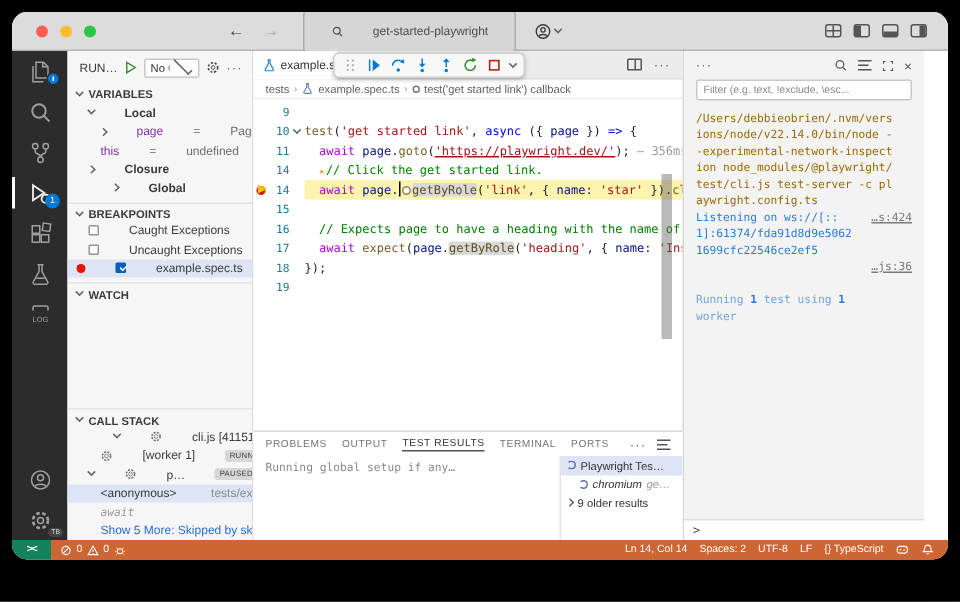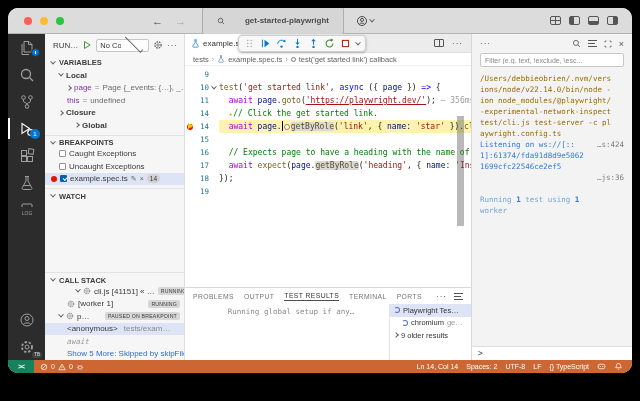--- a/index.html
+++ b/index.html
@@ -8,21 +8,21 @@
   .window{position:absolute;left:8px;top:8px;width:624px;height:365px;border-radius:10px;
     overflow:hidden;background:#fff;box-shadow:0 14px 40px rgba(0,0,0,.8),0 2px 8px rgba(0,0,0,.6);}
   
   .titlebar{height:26px;background:#dcdcdc;border-bottom:1px solid #b5b5b5;display:flex;align-items:center;}
   .lights{display:flex;gap:8px;margin-left:16px;}
   .light{width:8px;height:8px;border-radius:50%;}
   .l-red{background:#ff5f57}.l-yel{background:#febc2e}.l-grn{background:#28c840}
   .navarrows{display:flex;gap:12px;margin-left:88px;font-size:11px;}
   .nav-back{color:#3c3c3c}.nav-fwd{color:#a2a2a2}
   .searchbox{margin-left:16px;width:142px;height:30px;background:#d6d6d6;border:1px solid #adadad;
-    border-radius:4px;display:flex;align-items:center;justify-content:center;gap:20px;color:#4c4c4c;font-size:8px;font-weight:bold;}
+    border-radius:4px;display:flex;align-items:center;justify-content:center;gap:20px;color:#4c4c4c;font-size:8px;}
   .acct{display:flex;align-items:center;gap:2px;margin-left:12px;color:#3c3c3c;}
   .tb-spacer{flex:1}
   .layicons{display:flex;gap:8px;margin-right:14px;align-items:center;}
   .lay{width:11px;height:9px;border:1px solid #555;border-radius:2px;position:relative;}
   .lay-grid::before{content:"";position:absolute;left:4px;top:0;bottom:0;width:1px;background:#555;}
   .lay-grid::after{content:"";position:absolute;left:0;right:0;top:3px;height:1px;background:#555;}
   .lay-left::before{content:"";position:absolute;left:0;top:0;bottom:0;width:4px;background:#555;}
   .lay-bottom::before{content:"";position:absolute;left:0;right:0;bottom:0;height:3px;background:#555;}
   .lay-right::before{content:"";position:absolute;right:0;top:0;bottom:0;width:4px;background:#555;}
   
@@ -34,33 +34,33 @@
   .ab-active{color:#f2f2f2;}
   .ab-active::before{content:"";position:absolute;left:0;top:3px;bottom:3px;width:2px;background:#fff;}
   .ab-badge{position:absolute;right:5px;bottom:3px;background:#0078d4;color:#fff;border-radius:50%;
     width:10px;height:10px;font-size:6px;display:flex;align-items:center;justify-content:center;}
   .ab-clock{position:absolute;right:5px;bottom:4px;background:#0078d4;border:1px solid #2c2c2c;border-radius:50%;width:9px;height:9px;}
   .ab-clock::before{content:"";position:absolute;left:3px;top:2px;width:1px;height:3px;background:#fff;}
   .ab-bottom{margin-top:auto;}
   .gear-badge{position:absolute;right:3px;bottom:2px;background:#454545;color:#ddd;border-radius:3px;
     font-size:4.5px;padding:1px 2px;line-height:1;}
   
-  .sidebar{width:140px;background:#f6f6f6;border-right:1px solid #ddd;display:flex;flex-direction:column;
+  .sidebar{width:124px;background:#f6f6f6;border-right:1px solid #ddd;display:flex;flex-direction:column;
     font-size:8px;color:#3b3b3b;overflow:hidden;}
   .sb-header{height:22px;display:flex;align-items:center;gap:4px;padding:0 6px 0 8px;}
   .sb-title{white-space:nowrap;}
   .cfg-dd{flex:1;height:13px;background:#fdfdfd;border:1px solid #c6c6c6;border-radius:2px;
     display:flex;align-items:center;padding:0 3px;font-size:7.5px;color:#333;gap:2px;min-width:0;}
   .cfg-dd span{flex:1;overflow:hidden;white-space:nowrap;}
   .chev{width:4px;height:4px;border-right:1px solid #616161;border-bottom:1px solid #616161;display:inline-block;flex:none;}
   .chev.down{transform:rotate(45deg) translate(-1px,-1px);}
   .chev.right{transform:rotate(-45deg);}
   .sec-head{display:flex;align-items:center;gap:4px;padding-left:6px;height:13px;font-weight:bold;font-size:7.5px;}
   .sec-div{border-top:1px solid #e3e3e3;margin-top:3px;padding-top:2px;}
-  .sb-row{display:flex;align-items:center;gap:3px;height:12.5px;padding-left:14px;white-space:nowrap;overflow:hidden;}
+  .sb-row{display:flex;align-items:center;gap:20px;height:12.5px;padding-left:14px;white-space:nowrap;overflow:hidden;}
   .sb-row.sel{background:#dde4f6;}
   .vname{color:#8031a7;}
   .veq{color:#888;}
   .vval{color:#6b6b6b;}
   .scope{font-weight:bold;}
   .cbx{width:7px;height:7px;border:1px solid #949494;background:#fff;border-radius:1px;flex:none;}
   .cbx.on{background:#005fb8;border-color:#005fb8;position:relative;}
   .cbx.on::before{content:"";position:absolute;left:1.5px;top:1px;width:3px;height:1.5px;
     border-left:1px solid #fff;border-bottom:1px solid #fff;transform:rotate(-45deg);}
   .bp-reddot{width:6px;height:6px;border-radius:50%;background:#e51400;flex:none;margin-left:-8px;}
@@ -112,38 +112,38 @@
   .scrollthumb{position:absolute;right:7px;top:50px;width:7px;height:110px;background:rgba(100,100,100,.45);}
   
   .bottompanel{height:73px;border-top:1px solid #d8d8d8;background:#fff;display:flex;flex-direction:column;}
   .bp-tabs{height:16px;display:flex;align-items:center;gap:10px;padding:0 8px;flex:none;}
   .bp-tab{font-size:6.8px;letter-spacing:.4px;color:#757575;white-space:nowrap;}
   .bp-tab.active{color:#333;border-bottom:1px solid #505050;padding-bottom:1px;}
   .bp-tabicons{margin-left:auto;display:flex;gap:7px;color:#555;align-items:center;}
   .lines-ic{width:9px;height:7px;border-top:1px solid #555;border-bottom:1px solid #555;position:relative;}
   .lines-ic::before{content:"";position:absolute;left:0;right:2px;top:2px;height:1px;background:#555;}
   .bp-body{flex:1;display:flex;overflow:hidden;}
-  .bp-msg{flex:1;font-family:"DejaVu Sans Mono",monospace;font-size:7.5px;color:#8a8a8a;padding:3px 0 0 8px;text-align:center;}
+  .bp-msg{flex:1;font-family:"DejaVu Sans Mono",monospace;font-size:7.5px;color:#8a8a8a;padding:3px 0 0 8px;}
   .results{width:82px;border-left:1px solid #e2e2e2;font-size:7.5px;color:#333;}
   .res-row{display:flex;align-items:center;gap:3px;height:12.5px;padding-left:4px;white-space:nowrap;overflow:hidden;}
   .res-row.sel{background:#dde4f6;}
   .spinner{width:6px;height:6px;border:1px solid #5f6db3;border-left-color:transparent;border-radius:50%;flex:none;}
   .res-suffix{color:#9a9a9a;}
   
   .rightpanel{width:160px;background:#f3f3f3;display:flex;flex-direction:column;overflow:hidden;}
   .rp-head{height:19px;display:flex;align-items:center;padding:0 8px;color:#555;gap:7px;}
   .rp-head .sp{flex:1}
   .filter{margin:0 8px;height:14px;background:#fff;border:1px solid #c8c8c8;border-radius:2px;
     font-size:7px;color:#333;padding:0 4px;width:calc(100% - 16px);font-family:"Liberation Sans",sans-serif;}
   .filter::placeholder{color:#8a8a8a;}
   .console{flex:1;padding:6px 8px 0;font-family:"DejaVu Sans Mono",monospace;font-size:7.5px;line-height:11px;overflow:hidden;}
   .cline{position:relative;white-space:pre;height:11px;}
   .ck-cmd{color:#9a6a00}.ck-info{color:#2e7bd6}.ck-run{color:#6ea7dd}
   .ck-runb{color:#2e7bd6;font-weight:bold}
-  .ck-lnk{color:#7a7a7a;margin-left:44px;}
+  .ck-lnk{color:#7a7a7a;text-decoration:underline;margin-left:44px;}
   .rlink{position:absolute;right:0;top:0;}
   .rp-input{height:14px;background:#fff;border-top:1px solid #ddd;display:flex;align-items:center;
     padding-left:6px;color:#555;font-size:8px;font-family:"DejaVu Sans Mono",monospace;}
   
   .statusbar{height:13px;background:#cc6633;color:#fff;display:flex;align-items:center;font-size:7px;}
   .remote{width:26px;height:13px;background:#16825d;display:flex;align-items:center;justify-content:center;
     font-size:7px;font-weight:bold;letter-spacing:-1px;}
   .sb-left{display:flex;align-items:center;gap:3px;padding-left:6px;}
   .sb-left svg{width:8px;height:8px;}
   .sb-right{margin-left:auto;display:flex;align-items:center;gap:8px;padding-right:9px;white-space:nowrap;}
@@ -522,21 +522,21 @@
               <span class="lines-ic"></span>
             </div>
           </div>
         <div class="bp-body">
           <div class="bp-msg">Running global setup if any…</div>
           <div class="results" id="results-tree">
               <div class="res-row sel" style="padding-left: 4px;">
                 <span class="spinner"></span>
                 <span>Playwright Tes…</span>
               </div>
-              <div class="res-row" style="padding-left: 12px;">
+              <div class="res-row" style="padding-left: 12px; font-style: italic;">
                 <span class="spinner"></span>
                 <span>chromium</span>
                 <span class="res-suffix">ge…</span>
               </div>
               <div class="res-row" style="padding-left: 4px;">
                 <span class="chev right"></span>
                 <span>9 older results</span>
               </div>
             </div>
         </div>
@@ -554,22 +554,22 @@
         <div class="lines-ic"></div>
         <svg width="8" height="8" viewBox="0 0 16 16" fill="none" stroke="#555" stroke-width="1.5">
             <path d="M5 2H2v3M11 2h3v3M5 14H2v-3M11 14h3v-3"></path>
           </svg>
         <span style="font-size:9px;">×</span>
       </div>
       <input class="filter" placeholder="Filter (e.g. text, !exclude, \esc..." style="">
       <div class="console" id="console-lines">
           <div class="cline"><span class="ck-cmd">/Users/debbieobrien/.nvm/vers</span></div>
           <div class="cline"><span class="ck-cmd">ions/node/v22.14.0/bin/node -</span></div>
+          <div class="cline"><span class="ck-cmd">-experimental-network-inspect</span></div>
           <div class="cline"><span class="ck-cmd">ion node_modules/@playwright/</span></div>
-          <div class="cline"><span class="ck-cmd">-experimental-network-inspect</span></div>
           <div class="cline"><span class="ck-cmd">test/cli.js test-server -c pl</span></div>
           <div class="cline"><span class="ck-cmd">aywright.config.ts</span></div>
           <div class="cline"><span class="ck-info">Listening on ws://[::</span><span class="ck-lnk rlink">…s:424</span></div>
           <div class="cline"><span class="ck-info">1]:61374/fda91d8d9e5062</span></div>
           <div class="cline"><span class="ck-info">1699cfc22546ce2ef5</span></div>
           <div class="cline"><span class="ck-lnk rlink">…js:36</span></div>
           <div class="cline"></div>
           <div class="cline"><span class="ck-run">Running </span><span class="ck-runb">1</span><span class="ck-run"> test using </span><span class="ck-runb">1</span></div>
           <div class="cline"><span class="ck-run">worker</span></div>
         </div>

